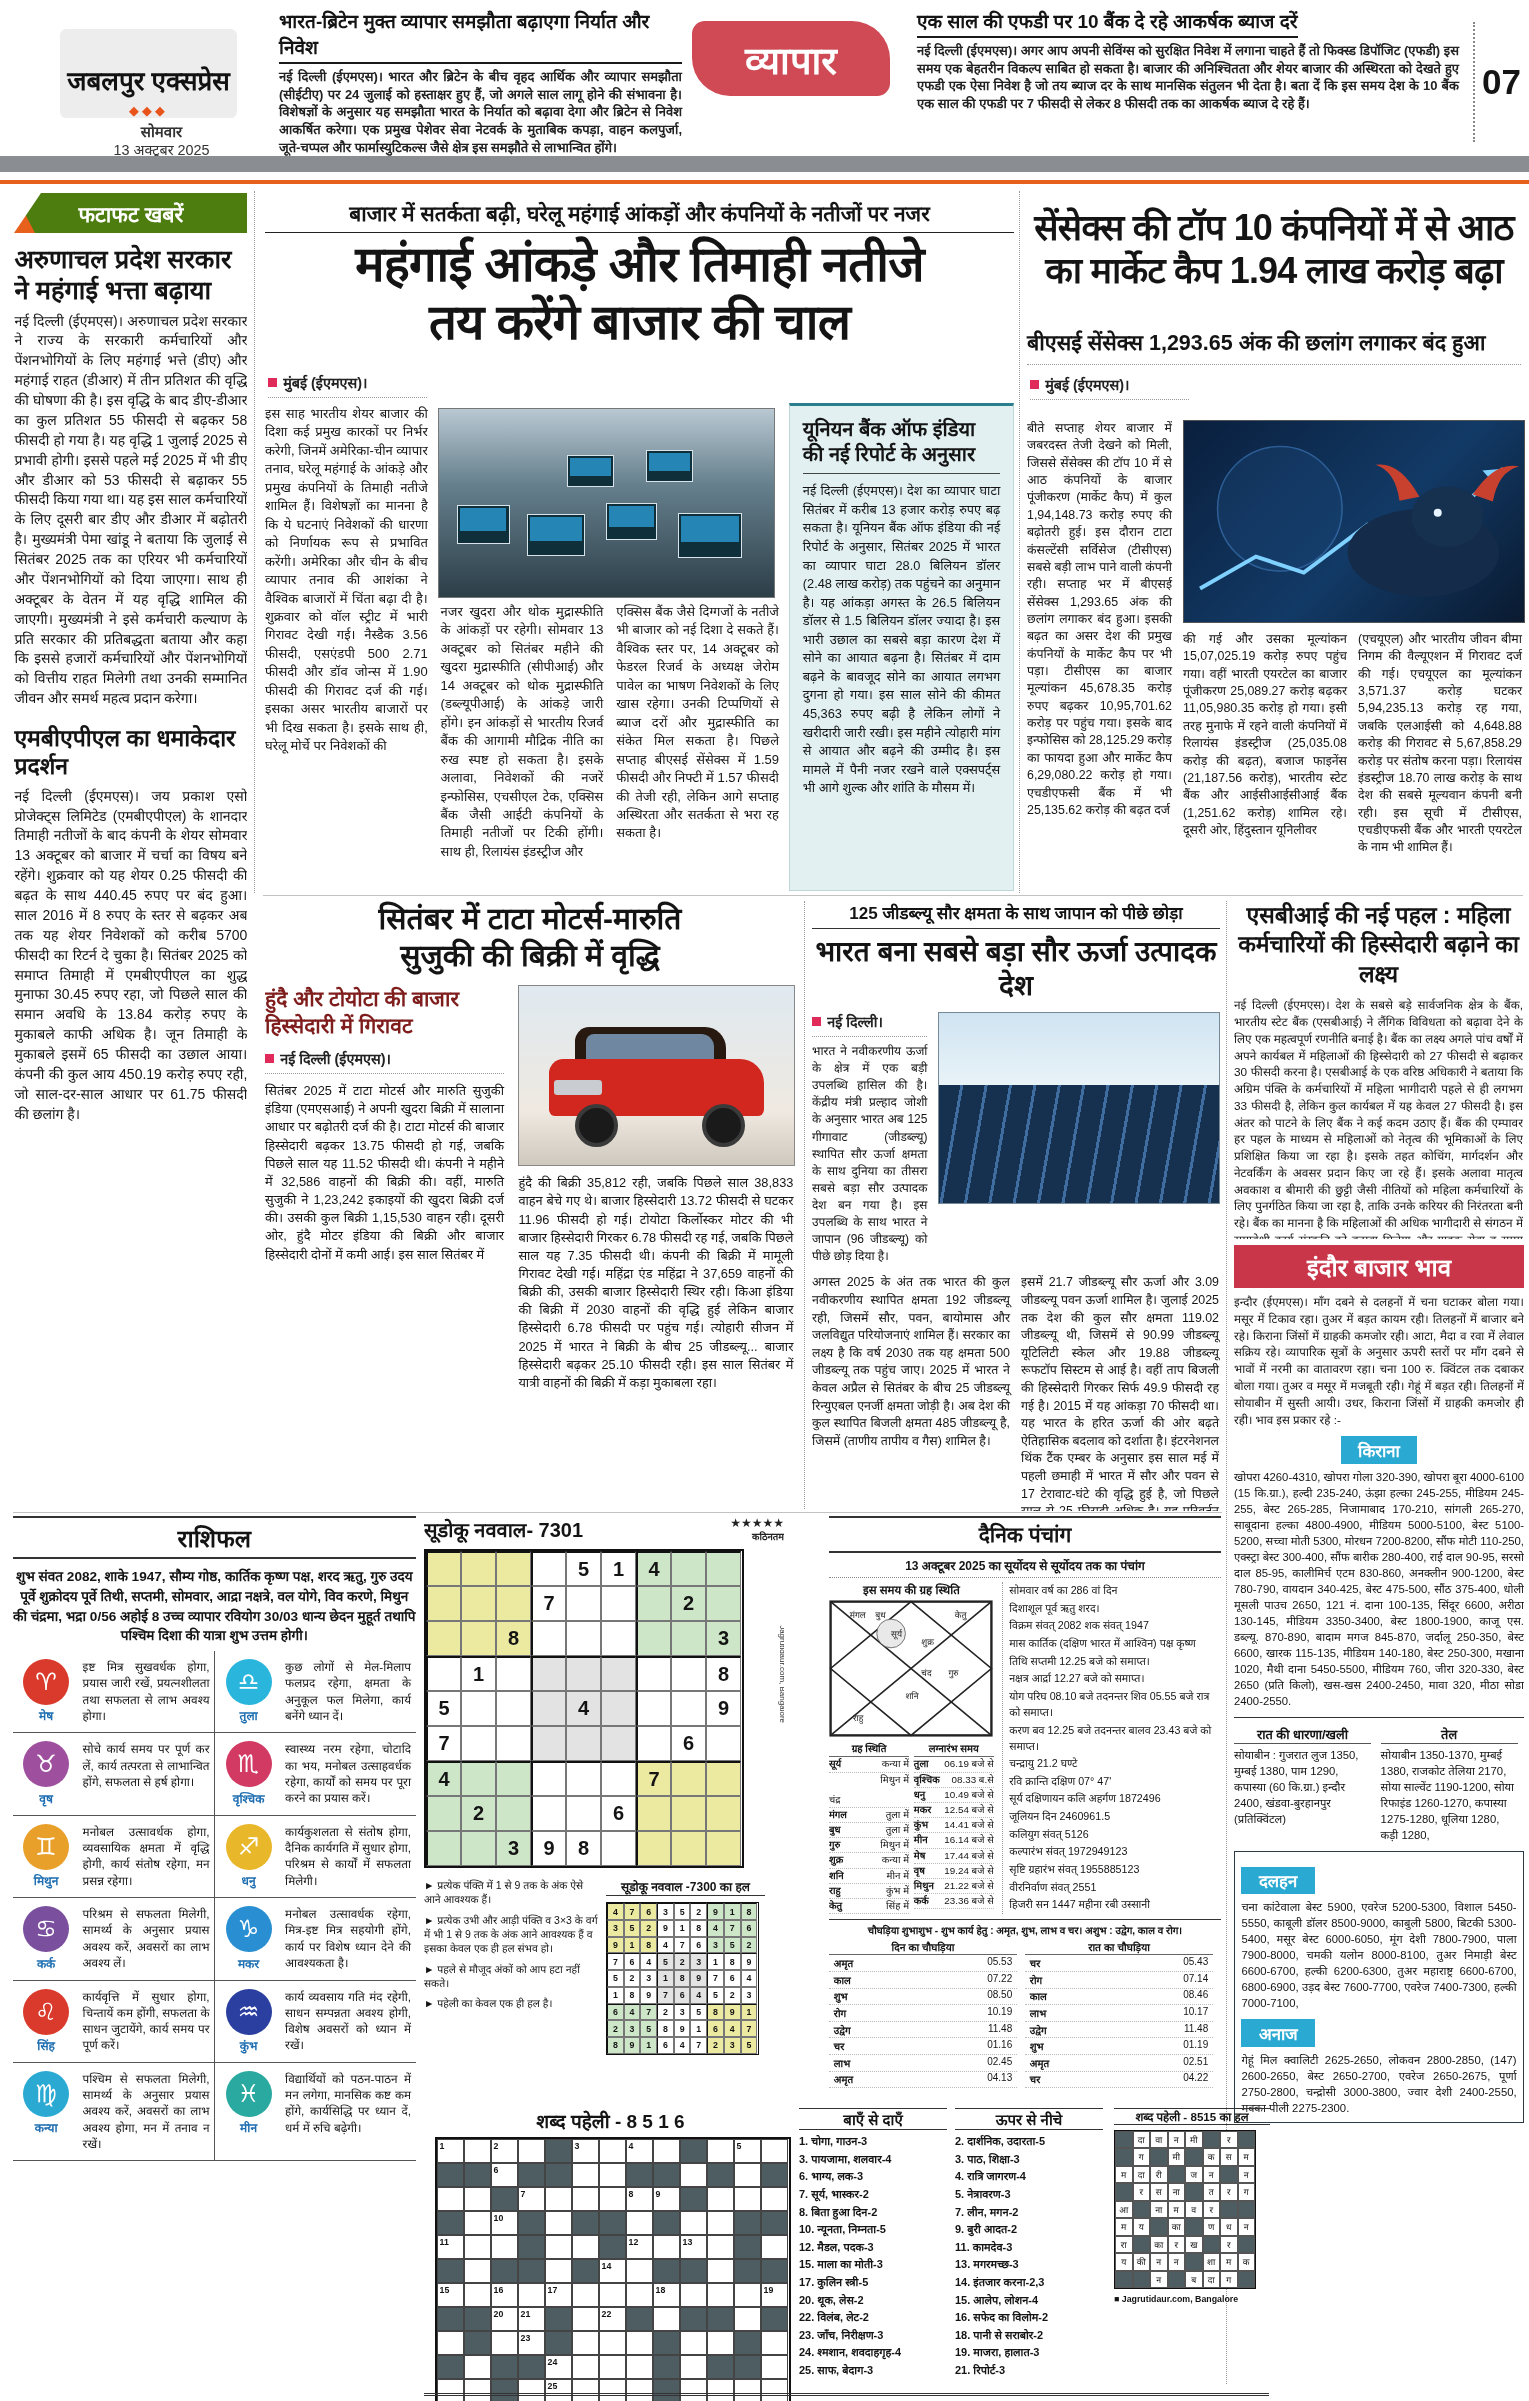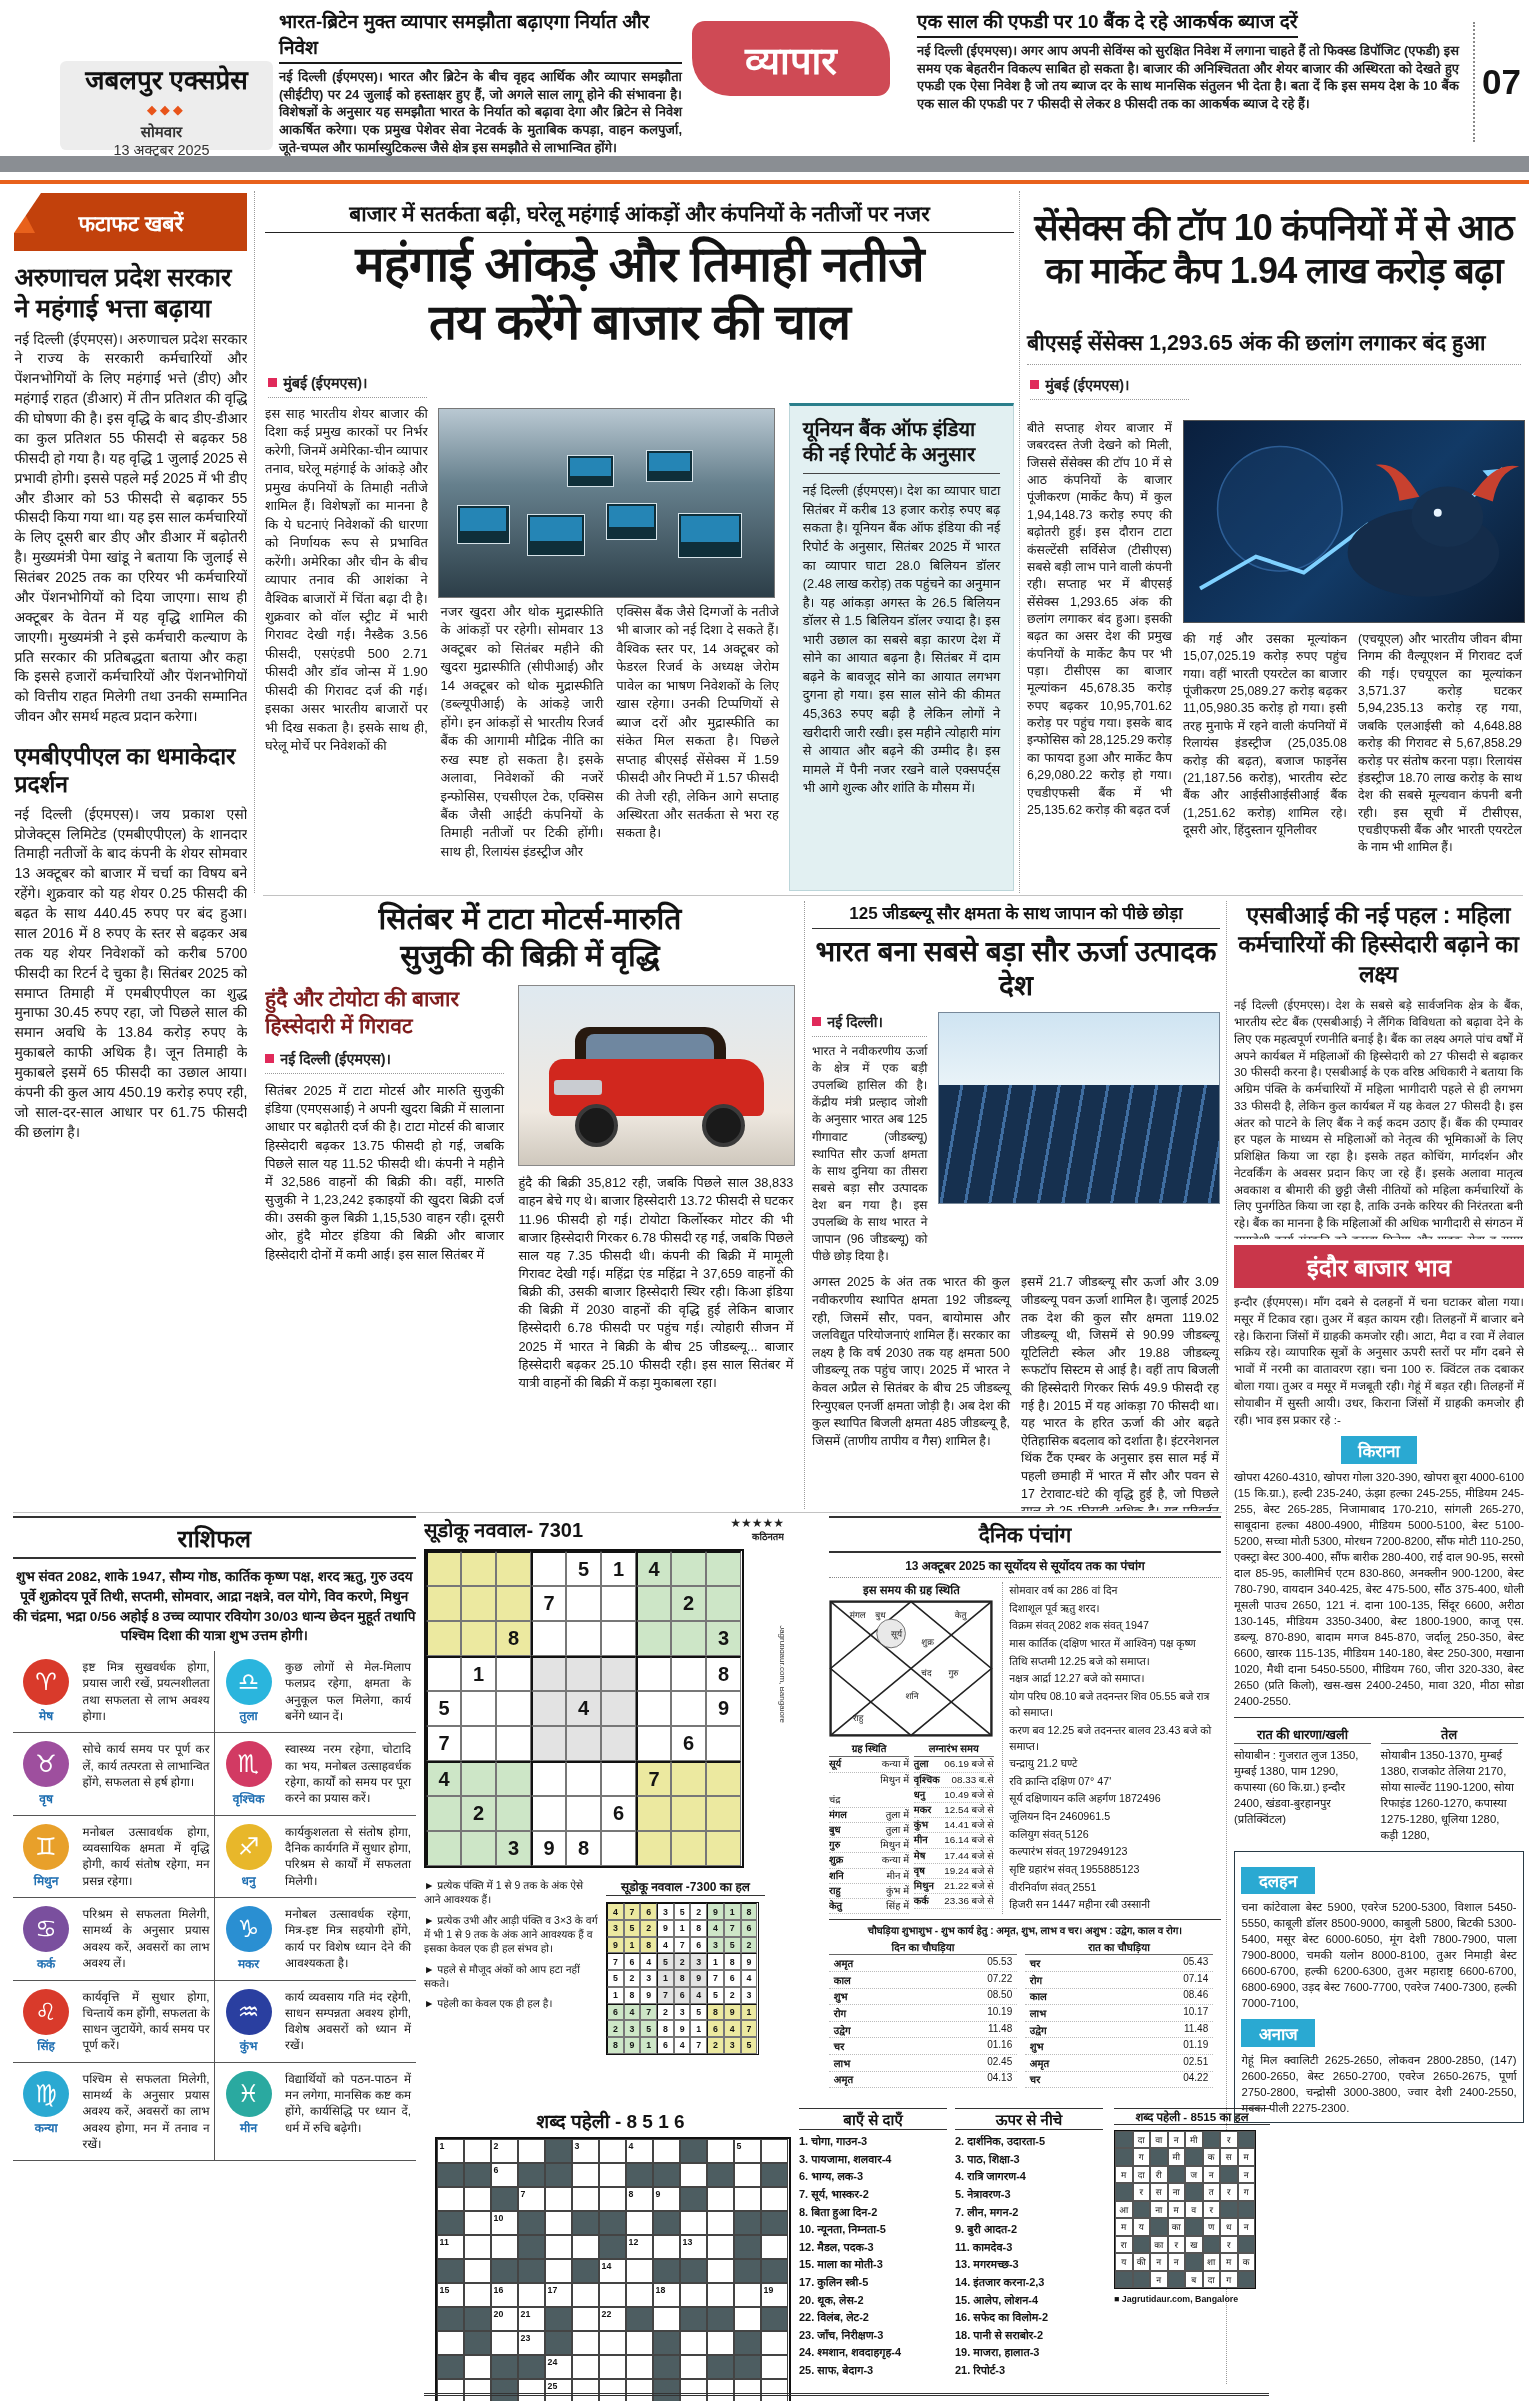--- a/index.html
+++ b/index.html
@@ -3,38 +3,38 @@
 <meta charset="utf-8">
 <style>
   html,body{margin:0;padding:0;background:#d9d9d9;}
   .page{position:relative;width:1530px;height:2401px;background:#ffffff;
         font-family:"Liberation Sans","DejaVu Sans",sans-serif;color:#141414;overflow:hidden;}
   .abs{position:absolute;}
   .jc{text-align:justify;}
   .ctr{text-align:center;}
   .ovh{overflow:hidden;}
   
-  .masthead{left:60px;top:29px;width:213px;height:89px;background:#ededed;border-radius:6.4px;
-            display:flex;flex-direction:column;align-items:center;justify-content:flex-start;gap:4.8px;margin-top:32px;}
+  .masthead{left:60px;top:29px;width:177px;height:89px;background:#ededed;border-radius:6.4px;
+            display:flex;flex-direction:column;align-items:center;justify-content:flex-end;gap:4.8px;}
   .masthead .ttl{font-size:26px;font-weight:800;color:#111;}
   .masthead .orn{color:#e8541a;font-size:12.8px;letter-spacing:3.2px;}
   .mh-day{left:60px;top:121px;width:203px;font-size:15px;font-weight:700;text-align:center;color:#333;}
   .mh-date{left:60px;top:140px;width:203px;font-size:14.4px;text-align:center;color:#333;}
   .tophead{font-size:19px;font-weight:800;border-bottom:2.4px solid #1a1a1a;display:inline-block;padding-bottom:1.6px;}
   .topbody{font-size:13px;line-height:1.35;margin-top:4.8px;font-weight:600;color:#222;}
   .vyapar{left:692px;top:21px;width:198px;height:75px;background:#cf4a55;border-radius:12.8px 38px 12.8px 38px;
           display:flex;align-items:center;justify-content:center;}
   .vyapar span{color:#fff;font-size:38px;font-weight:800;}
   .pageno{left:1473px;top:22px;width:53px;height:120px;border-left:2.4px dotted #888;
           display:flex;align-items:center;justify-content:center;font-size:35px;font-weight:800;}
   .grayband{left:0;top:156px;width:1530px;height:16px;background:#8a8e93;}
   .orangerule{left:0;top:180px;width:1530px;height:4px;background:#e8611c;}
   
   .quick{left:14.4px;top:193px;width:233px;height:1317px;}
-  .qhdr{position:relative;height:58px;background:#c2410c;display:flex;align-items:center;justify-content:center;}
+  .qhdr{position:relative;height:40px;background:#4d7c0f;display:flex;align-items:center;justify-content:center;}
   .qhdr .tri{position:absolute;left:0;top:0;width:0;height:0;border-top:40px solid #ffffff;border-right:27px solid transparent;}
   .qhdr .tri2{position:absolute;left:0;top:0;width:0;height:0;border-bottom:40px solid #e8611c;border-right:21px solid transparent;}
   .qhdr span{color:#fff;font-size:21.5px;font-weight:800;}
   .qhead{font-size:25.5px;line-height:1.2;font-weight:800;margin:11px 0 6.4px;}
   .qhead2{font-size:23px;line-height:1.2;font-weight:800;margin:16px 0 6.4px;}
   .qbody{font-size:14px;line-height:1.42;}
   
   .kicker{left:265px;top:199px;width:749px;font-size:21px;font-weight:800;text-align:center;border-bottom:1.6px solid #222;padding-bottom:4.8px;}
   .mainhl{left:265px;top:236px;width:749px;text-align:center;font-weight:700;font-size:49px;line-height:1.18;letter-spacing:-0.8px;}
   .byline{display:flex;align-items:center;gap:6.4px;font-size:14.4px;font-weight:800;color:#222;

